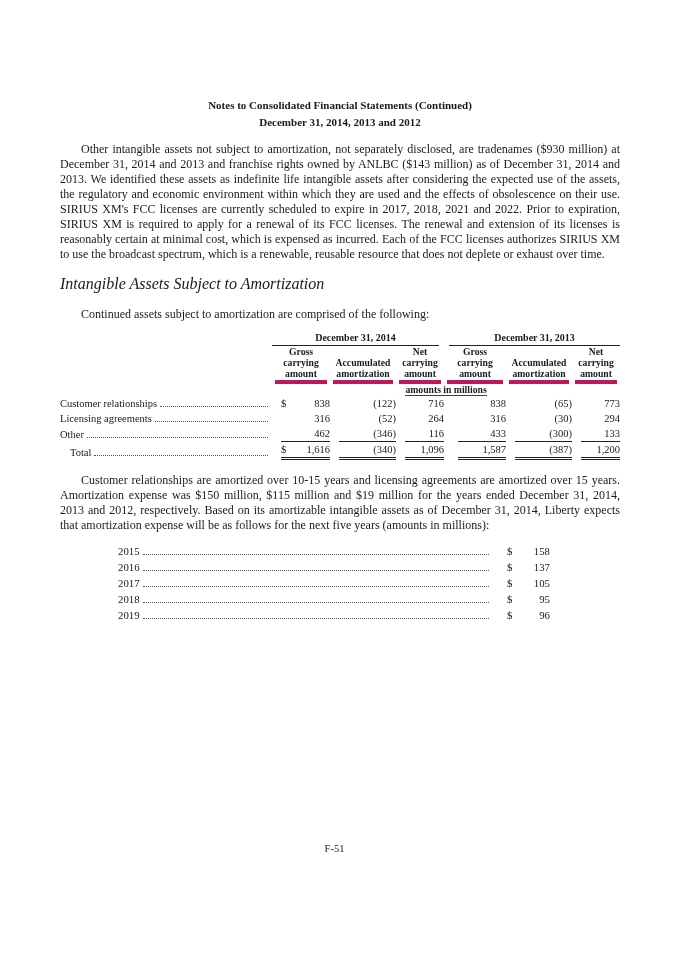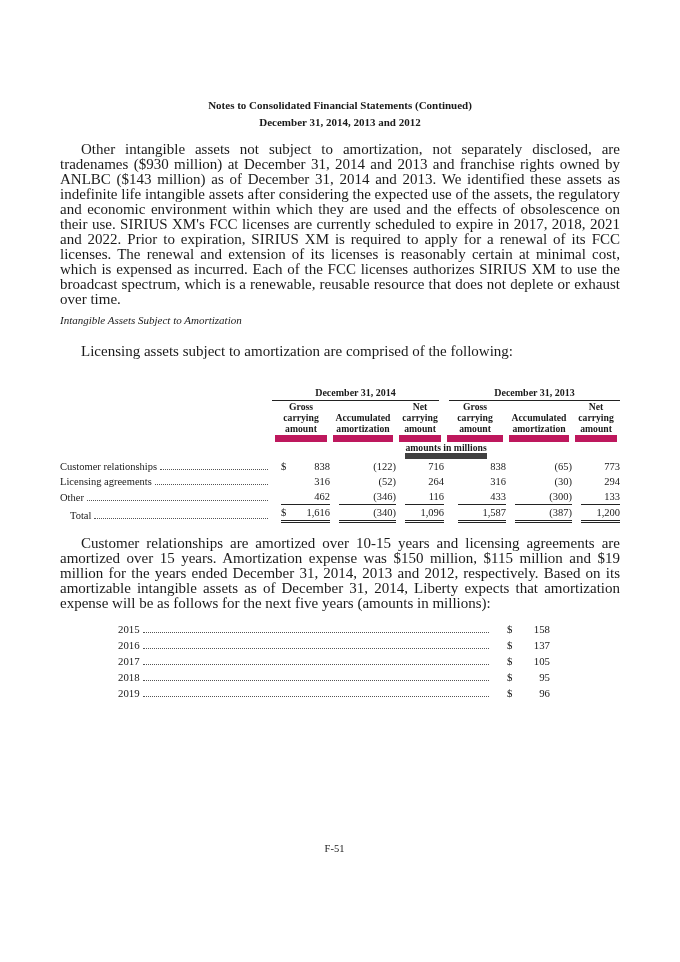--- a/index.html
+++ b/index.html
@@ -12,71 +12,70 @@
     background: #ffffff;
     font-family: "Liberation Serif", serif;
     color: #1a1a1a;
     overflow: hidden;
   }
   .content { padding: 97px 60px 0 60px; }
 
   .doc-header { text-align: center; font-weight: bold; font-size: 11px; line-height: 16.5px; }
   .body-text {
     margin: 0;
-    font-size: 15px;
+    font-size: 12px;
     line-height: 15px;
     text-align: justify;
     text-indent: 21px;
   }
   .para1 { margin-top: 12px; }
   .section-heading {
-    margin-top: 6px;
+    margin-top: 14px;
     font-style: italic;
-    font-size: 11px;
+    font-size: 16px;
     line-height: 15px;
   }
   .table-intro { margin-top: 16px; }
 
   
   table.fin-table {
     margin-top: 10px;
     width: 560px;
     border-collapse: collapse;
     table-layout: fixed;
     font-size: 10.5px;
   }
   table.fin-table td, table.fin-table th { padding: 0; font-weight: normal; vertical-align: bottom; }
   .grp {
     font-weight: bold;
     font-size: 10px;
     text-align: center;
     border-bottom: 1px solid #222;
     padding-bottom: 1px;
     line-height: 12px;
-    margin-top: 18px;
   }
   .grp-2014 { margin-right: 5px; }
   .grp-2013 { margin-left: 5px; }
   .subcell { padding-top: 2px; }
   .sub {
     white-space: pre-line;
     font-weight: bold;
     font-size: 9.7px;
     line-height: 11px;
     text-align: center;
-    border-bottom: 7px solid #be185d;
+    border-bottom: 4px solid #be185d;
     padding-bottom: 1px;
     margin: 0 3px;
   }
   .units-cell { text-align: center; line-height: 12px; }
   .units-note {
     display: inline-block;
     font-weight: bold;
     font-size: 9.7px;
-    border-bottom: 6px solid #404040;
+    border-bottom: 1px solid #404040;
     line-height: 11px;
   }
   tr.data-row { height: 15px; }
   td.lbl { vertical-align: bottom; }
   .lbl-flex { display: flex; align-items: baseline; line-height: 15px; }
   .lbl-text { white-space: nowrap; }
   .lbl-indent .lbl-text { padding-left: 10px; }
   .dots {
     flex: 1;
     border-bottom: 1.5px dotted #555;
@@ -121,21 +120,21 @@
 
     <div class="doc-header">
       <div>Notes to Consolidated Financial Statements (Continued)</div>
       <div>December 31, 2014, 2013 and 2012</div>
     </div>
 
     <p class="body-text para1">Other intangible assets not subject to amortization, not separately disclosed, are tradenames ($930 million) at December 31, 2014 and 2013 and franchise rights owned by ANLBC ($143 million) as of December 31, 2014 and 2013. We identified these assets as indefinite life intangible assets after considering the expected use of the assets, the regulatory and economic environment within which they are used and the effects of obsolescence on their use. SIRIUS XM's FCC licenses are currently scheduled to expire in 2017, 2018, 2021 and 2022. Prior to expiration, SIRIUS XM is required to apply for a renewal of its FCC licenses. The renewal and extension of its licenses is reasonably certain at minimal cost, which is expensed as incurred. Each of the FCC licenses authorizes SIRIUS XM to use the broadcast spectrum, which is a renewable, reusable resource that does not deplete or exhaust over time.</p>
 
     <div class="section-heading">Intangible Assets Subject to Amortization</div>
 
-    <p class="body-text table-intro">Licensing assets subject to amortization are comprised of the following:</p>
+    <p class="body-text table-intro">Continued assets subject to amortization are comprised of the following:</p>
 
     <table class="fin-table">
       <colgroup>
         <col style="width:212px">
         <col style="width:58px">
           <col style="width:66px">
           <col style="width:48px">
         <col style="width:62px">
           <col style="width:66px">
           <col style="width:48px">

